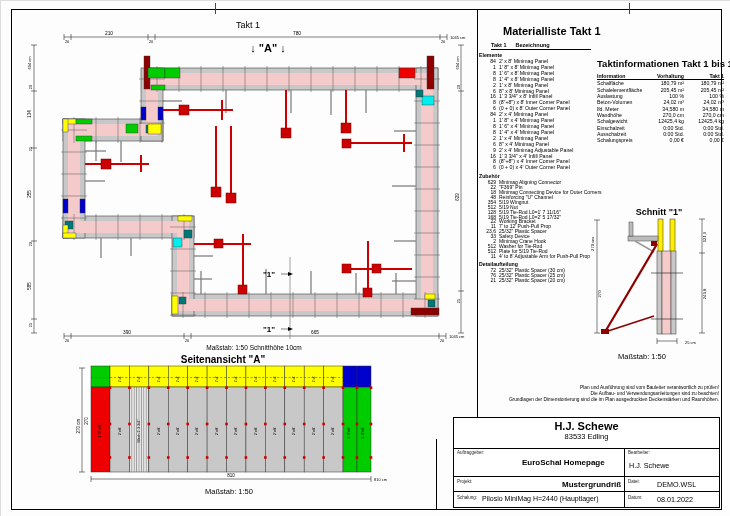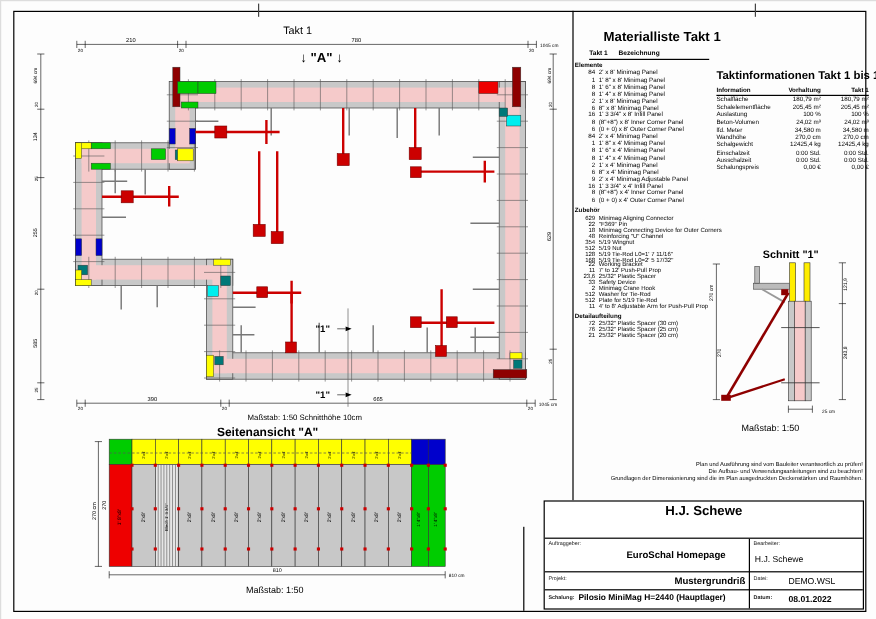--- a/index.html
+++ b/index.html
@@ -31,21 +31,21 @@
   
   #disc{left:430px;top:384px;width:288px;text-align:right;font-size:4.8px;line-height:5.8px;color:#000;}
   
   #tblock{left:452px;top:416px;width:265px;height:89px;border:1px solid #000;background:#fff;}
   #tblock .tb-head{position:absolute;left:0;top:0;width:100%;height:30px;border-bottom:1px solid #000;text-align:center;}
   #tblock .tb-name{font-size:11px;font-weight:bold;margin-top:2px;}
   #tblock .tb-a{font-size:7.5px;}
   #tblock .row{position:absolute;left:0;width:100%;}
   #tblock .r2{top:31px;height:27px;}
   #tblock .r3{top:58px;height:15px;border-top:1px solid #000;}
-  #tblock .r4{top:73px;height:16px;border-top:1px solid #000;font-weight:bold;}
+  #tblock .r4{top:73px;height:16px;border-top:1px solid #000;}
   #tblock .vdiv{position:absolute;left:170px;top:31px;width:1px;height:58px;background:#000;}
   .cell-label{position:absolute;font-size:4.5px;color:#222;}
   .cell-val-b{position:absolute;font-size:8px;font-weight:bold;white-space:nowrap;padding-left:40px;}
   .cell-val{position:absolute;font-size:7.2px;white-space:nowrap;}
 </style>
 </head>
 <body>
 
 <div id="screen">
   <div class="abs" id="frame"></div>
@@ -686,20 +686,21 @@
 
   <div class="abs" id="disc">
     <div>Plan und Ausführung sind vom Bauleiter verantwortlich zu prüfen!</div>
     <div>Die Aufbau- und Verwendungsanleitungen sind zu beachten!</div>
     <div>Grundlagen der Dimensionierung sind die im Plan ausgedruckten Deckenstärken und Raumhöhen.</div>
   </div>
 
   <div class="abs" id="tblock">
     <div class="tb-head">
       <div class="tb-name">H.J. Schewe</div>
+      <div class="tb-a">83533 Edling</div>
     </div>
     <div class="vdiv"></div>
     <div class="row r2">
       <span class="cell-label" style="left:3px;top:1px;">Auftraggeber:</span>
       <span class="cell-val-b" style="left:28px;top:9px;">EuroSchal Homepage</span>
       <span class="cell-label" style="left:174px;top:1px;">Bearbeiter:</span>
       <span class="cell-val" style="left:175px;top:12px;">H.J. Schewe</span>
     </div>
     <div class="row r3">
       <span class="cell-label" style="left:3px;top:2px;">Projekt:</span>

